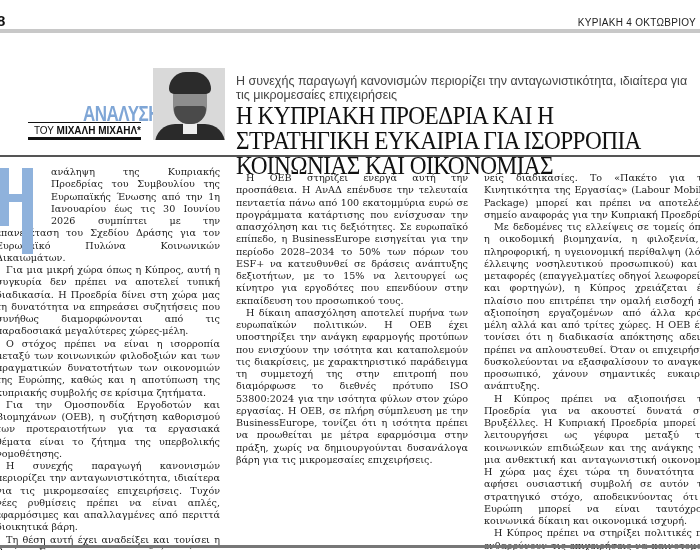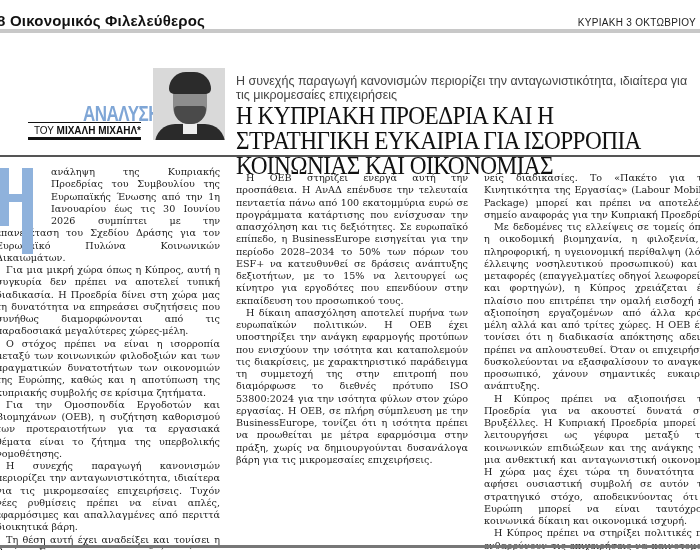--- a/index.html
+++ b/index.html
@@ -41,22 +41,21 @@
   .dropcap .bar2 { position: absolute; left: 26px; top: 0; width: 11px; height: 86px; background: #8fb2dc; }
   .dropcap .mid { position: absolute; left: 13px; top: 26px; width: 13px; height: 8px; background: #8fb2dc; }
 
   .bottom-line { position: absolute; left: 0; top: 545px; width: 700px; height: 3px; background: #777; }
 </style>
 </head>
 <body>
 
 <div class="topbar">
   <span class="pagenum">8</span>
-  <span class="paper-name">Οικονομικός Φιλελεύθερος</span>
-  <span class="date">ΚΥΡΙΑΚΗ 3 ΟΚΤΩΒΡΙΟΥ</span>
+  <span class="date">ΚΥΡΙΑΚΗ 4 ΟΚΤΩΒΡΙΟΥ</span>
   <div class="topline"></div>
 </div>
 
 <div class="header">
   <div class="section-label">ΑΝΑΛΥΣΗ</div>
   <div class="byline-top"></div>
   <div class="byline">
     <span>ΤΟΥ</span>
     <b>ΜΙΧΑΛΗ ΜΙΧΑΗΛ*</b>
   </div>

